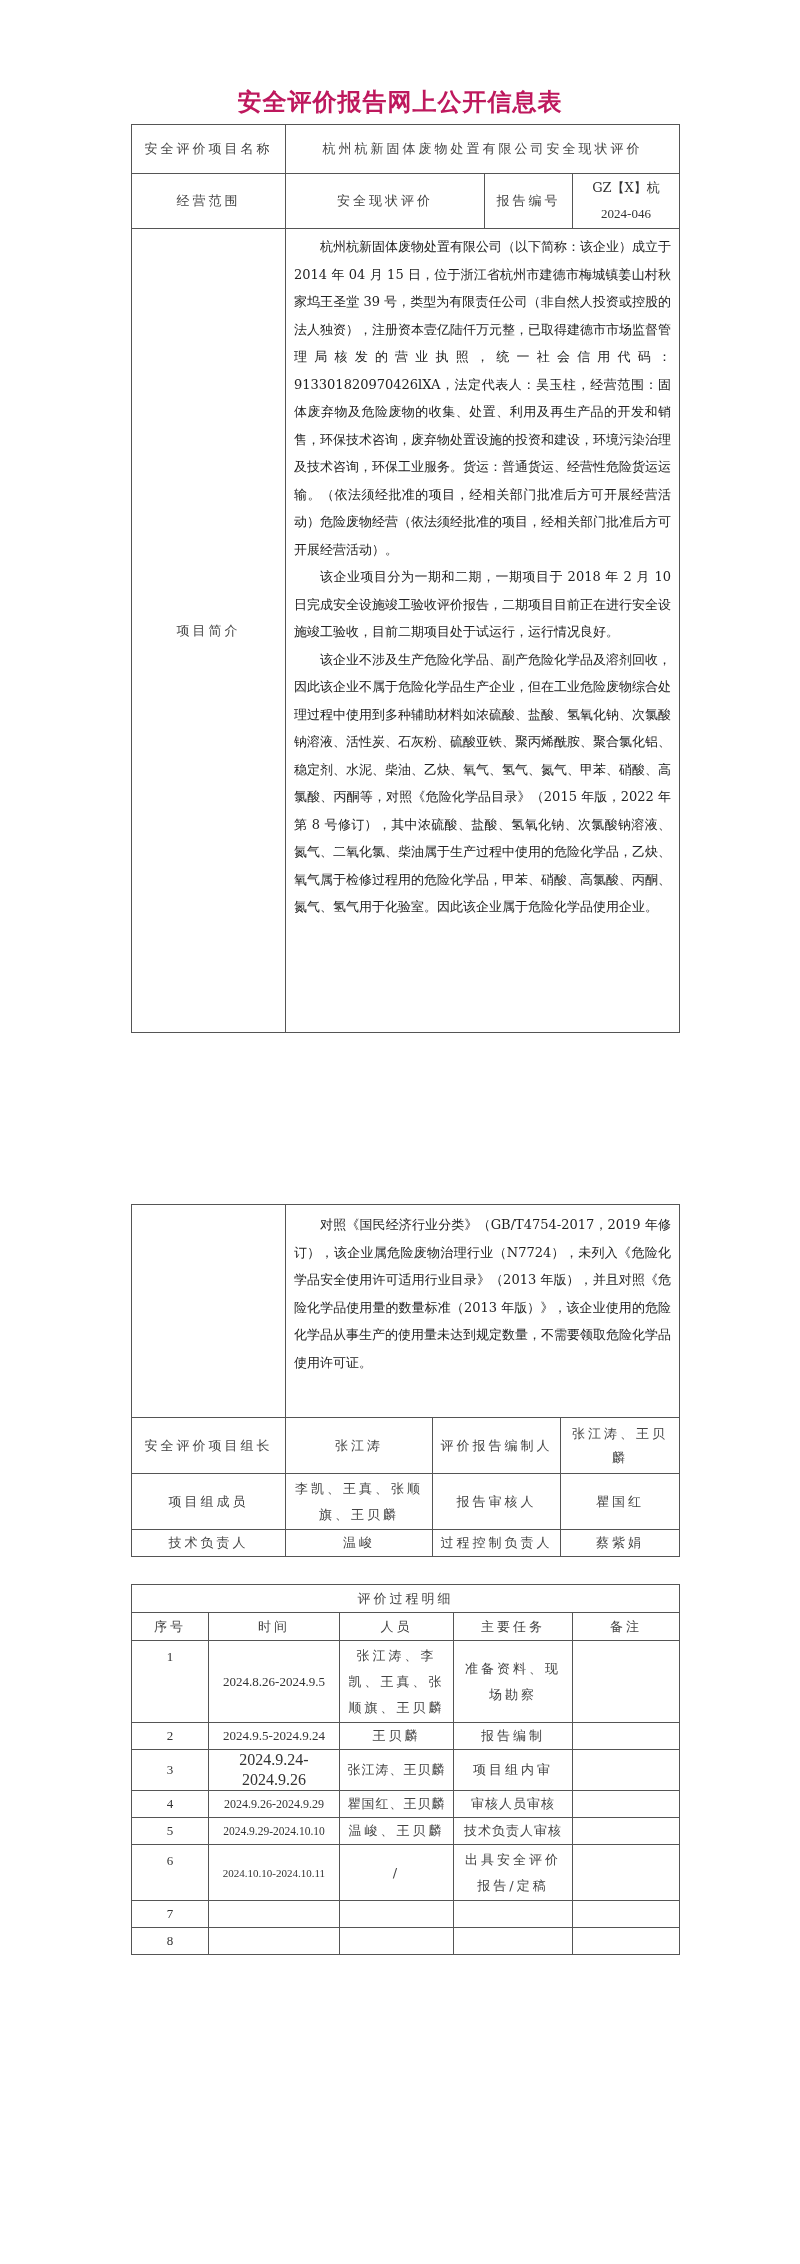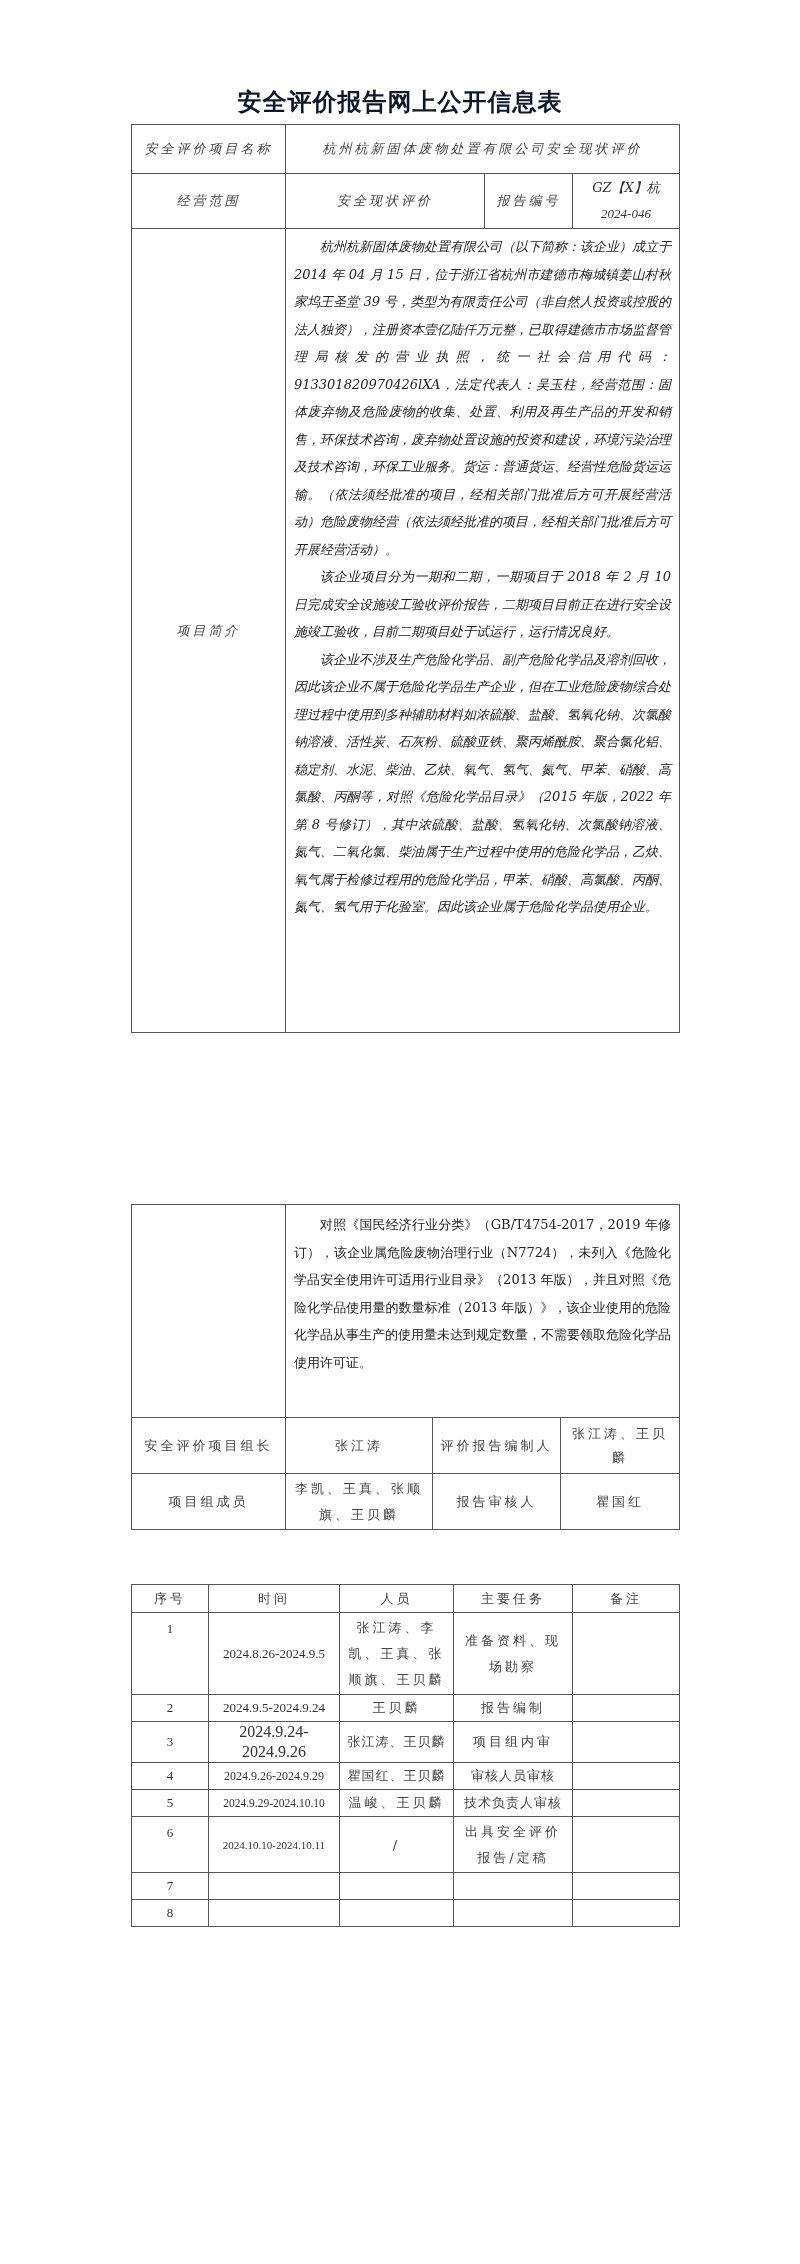--- a/index.html
+++ b/index.html
@@ -1,37 +1,37 @@
 <!DOCTYPE html>
 <html><head>
 <meta charset="utf-8">
 <style>
   * { box-sizing: border-box; margin: 0; padding: 0; }
   html, body { width: 800px; height: 2264px; background: #ffffff; }
   body { position: relative; font-family: "DejaVu Serif", "Liberation Serif", serif; color: #222; }
   .title {
     position: absolute; left: 0; width: 800px; top: 86px;
     text-align: center; font-family: "DejaVu Sans", "Liberation Sans", sans-serif;
-    font-weight: bold; font-size: 24px; letter-spacing: 1px; color: #0f172a;
+    font-weight: bold; font-size: 24px; letter-spacing: 1px; color: #be185d;
   }
   table { position: absolute; border-collapse: collapse; table-layout: fixed; left: 131px; width: 548px; }
   td { border: 1px solid #555; text-align: center; vertical-align: middle; font-size: 13px; line-height: 20px; padding: 0 4px; color: #333; }
   .lbl { font-family: "DejaVu Sans", "Liberation Sans", sans-serif; letter-spacing: 3px; font-size: 13px; color: #444; }
   .para { text-align: justify; font-size: 13px; line-height: 27.5px; padding: 4px 8px 0 8px; vertical-align: top; color: #222; }
   .para p { text-indent: 2em; }
   .para2 { line-height: 27.5px; padding: 6px 8px 0 8px; }
   .num { font-family: "Liberation Serif", "DejaVu Serif", serif; font-size: 13px; }
   .top { vertical-align: top; padding-top: 6px; }
 </style>
 </head>
 <body>
 
 <div class="title">安全评价报告网上公开信息表</div>
 
-<table style="top:124px;font-style:italic;">
+<table style="top:124px;">
   <colgroup>
     <col style="width:154px">
       <col style="width:199px">
       <col style="width:88px">
       <col style="width:107px">
   </colgroup>
   <tbody>
       <tr style="height:49px;">
     <td class="lbl">安全评价项目名称</td>
     <td colspan="3" class="lbl">杭州杭新固体废物处置有限公司安全现状评价</td>
@@ -75,32 +75,41 @@
     <td class="lbl">张江涛</td>
     <td class="lbl">评价报告编制人</td>
     <td class="lbl" style="line-height:24px;">张江涛、王贝麟</td>
   </tr>
   <tr style="height:56px;">
     <td class="lbl">项目组成员</td>
     <td class="lbl" style="line-height:26px;">李凯、王真、张顺旗、王贝麟</td>
     <td class="lbl">报告审核人</td>
     <td class="lbl">瞿国红</td>
   </tr>
+  <tr style="height:27px;">
+    <td class="lbl">技术负责人</td>
+    <td class="lbl">温峻</td>
+    <td class="lbl">过程控制负责人</td>
+    <td class="lbl">蔡紫娟</td>
+  </tr>
 </tbody>
   </table>
 
 <table style="top:1584px;">
   <colgroup>
     <col style="width:77px">
       <col style="width:131px">
       <col style="width:114px">
       <col style="width:119px">
       <col style="width:107px">
   </colgroup>
   <tbody>
+      <tr style="height:28px;">
+    <td colspan="5" class="lbl">评价过程明细</td>
+  </tr>
   <tr style="height:28px;">
     <td class="lbl">序号</td>
     <td class="lbl">时间</td>
     <td class="lbl">人员</td>
     <td class="lbl">主要任务</td>
     <td class="lbl">备注</td>
   </tr>
   <tr style="height:82px;">
     <td class="num top">1</td>
     <td class="num">2024.8.26-2024.9.5</td>

